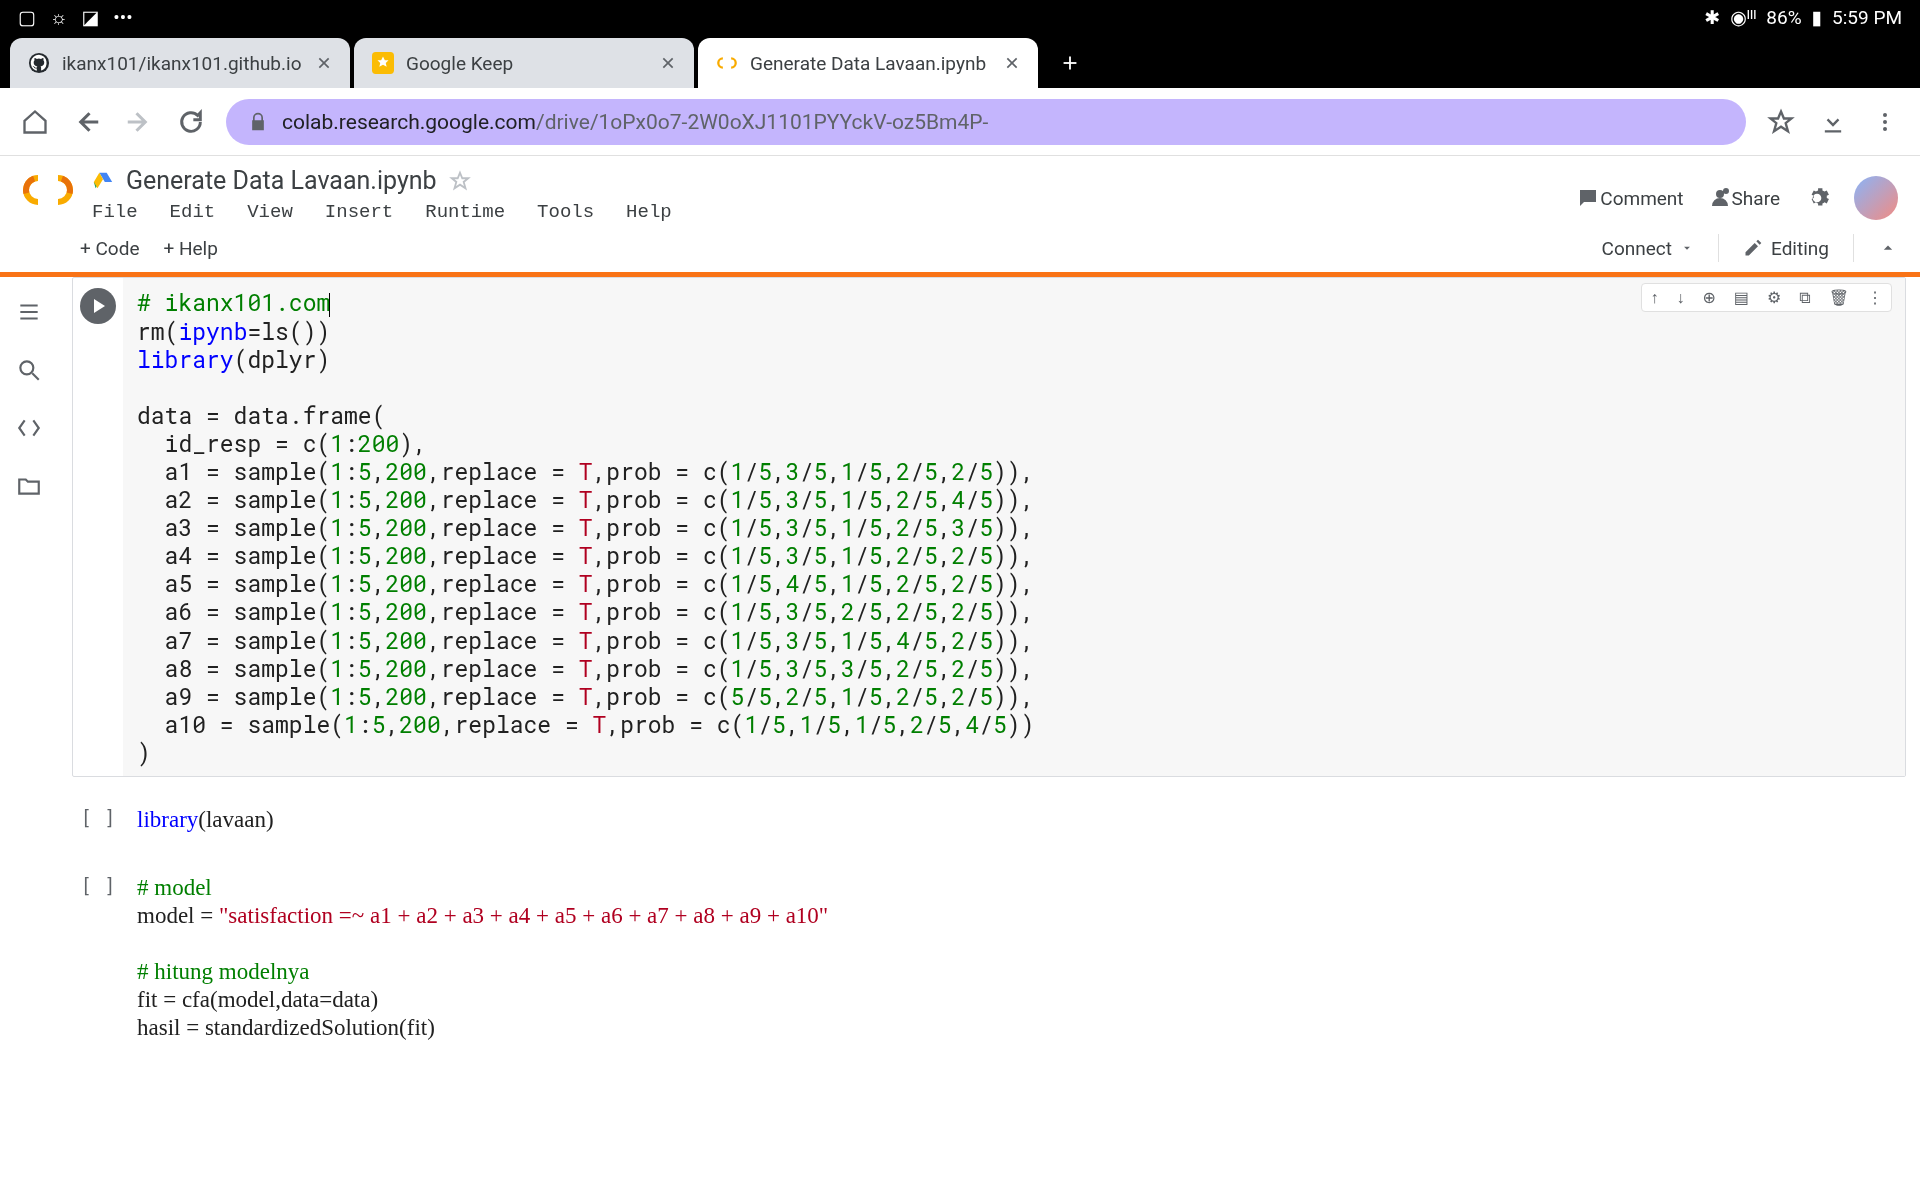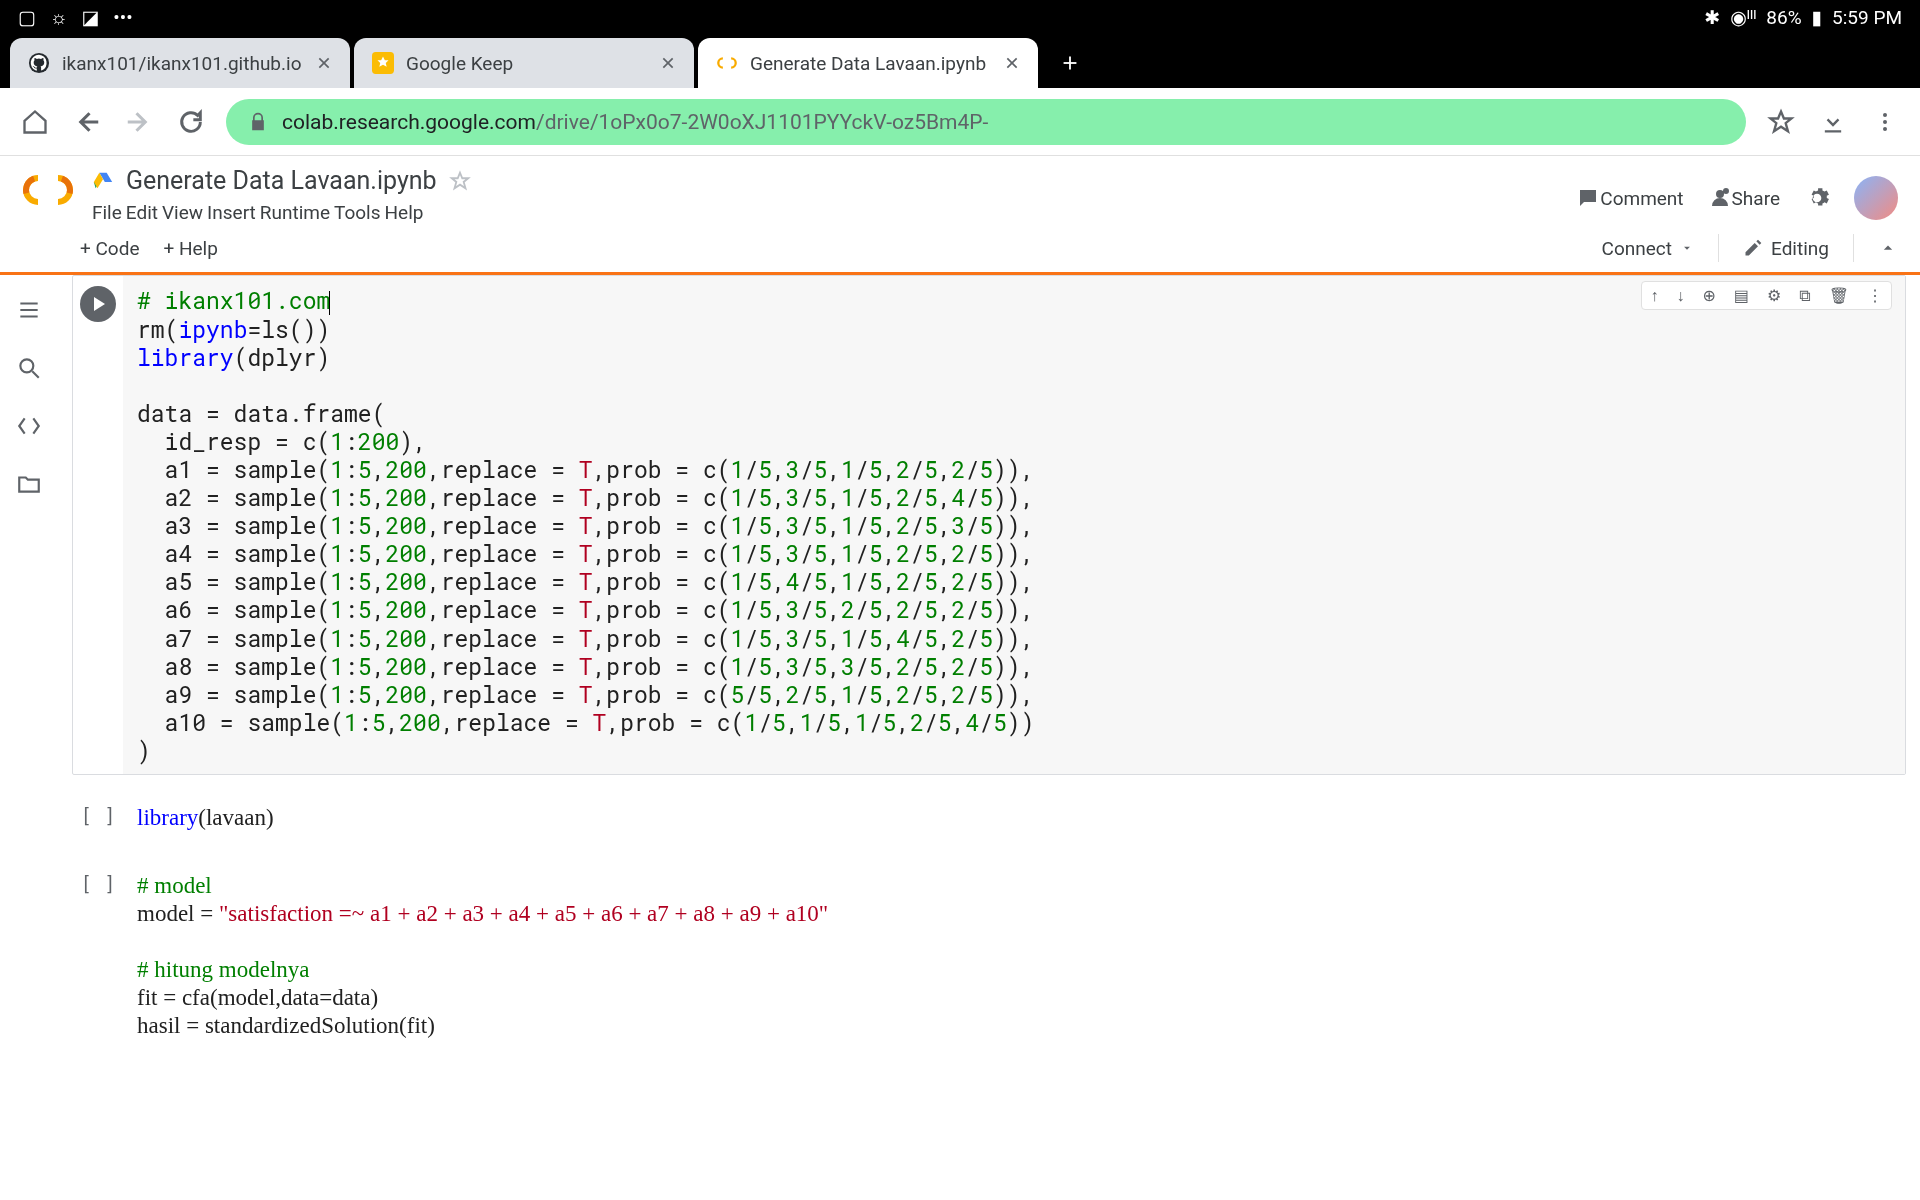--- a/index.html
+++ b/index.html
@@ -17,39 +17,39 @@
 .tab.active { background: #fff; }
 .tab .favicon { width: 22px; height: 22px; flex-shrink: 0; }
 .tab .title { flex: 1; white-space: nowrap; overflow: hidden; text-overflow: ellipsis; }
 .tab .close { flex-shrink: 0; color: #5f6368; }
 .newtab { width: 40px; height: 40px; display: flex; align-items: center; justify-content: center; color: #fff; margin-left: 12px; margin-bottom: 5px; }
 
 
 .chrome-toolbar { height: 68px; background: #fff; display: flex; align-items: center; padding: 0 18px; gap: 18px; border-bottom: 1px solid #e0e0e0; }
 .nav-btn { width: 34px; height: 34px; display: flex; align-items: center; justify-content: center; color: #5f6368; }
 .nav-btn.disabled { color: #bdc1c6; }
-.omnibox { flex: 1; height: 46px; background: #86efac; border-radius: 23px; display: flex; align-items: center; padding: 0 22px; gap: 14px; font-size: 21px; color: #202124; }
+.omnibox { flex: 1; height: 46px; background: #c4b5fd; border-radius: 23px; display: flex; align-items: center; padding: 0 22px; gap: 14px; font-size: 21px; color: #202124; }
 .omnibox .lock { color: #5f6368; }
 .omnibox .domain { color: #202124; }
 .omnibox .path { color: #5f6368; }
 
 
 .colab-app { background: #fff; height: calc(1200px - 34px - 54px - 68px); display: flex; flex-direction: column; }
 .colab-header { display: flex; align-items: flex-start; padding: 10px 22px 0 22px; gap: 18px; }
 .colab-logo { width: 52px; height: 52px; margin-top: 6px; }
 .colab-title-block { flex: 1; }
 .colab-title-row { display: flex; align-items: center; gap: 12px; }
 .colab-title { font-size: 25px; color: #3c4043; }
-.colab-menus { display: flex; gap: 4px; font-size: 19px; color: #3c4043; margin-top: 6px; }
+.colab-menus { display: flex; gap: 32px; font-size: 19px; color: #3c4043; margin-top: 6px; font-family: Liberation Mono, monospace; }
 .colab-actions { display: flex; align-items: center; gap: 24px; margin-top: 10px; }
 .colab-action { display: flex; align-items: center; gap: 0; font-size: 19px; color: #3c4043; }
 .avatar { width: 44px; height: 44px; border-radius: 50%; background: linear-gradient(135deg, #8ab4f8, #f28b82); }
 
 
-.colab-toolbar { display: flex; align-items: center; padding: 10px 22px 10px 80px; gap: 24px; border-bottom: 3px solid #f97316; font-size: 19px; color: #3c4043; justify-content: space-between; }
+.colab-toolbar { display: flex; align-items: center; padding: 10px 22px 10px 80px; gap: 24px; border-bottom: 5px solid #f97316; font-size: 19px; color: #3c4043; justify-content: space-between; }
 .colab-toolbar .spacer { flex: 1; }
 .connect { display: flex; align-items: center; gap: 8px; }
 .editing { display: flex; align-items: center; gap: 8px; }
 .vline { width: 1px; height: 28px; background: #e0e0e0; }
 
 
 .colab-body { flex: 1; display: flex; overflow: hidden; }
 .colab-sidebar { width: 58px; display: flex; flex-direction: column; align-items: center; gap: 32px; padding-top: 22px; color: #5f6368; }
 .colab-content { flex: 1; overflow-y: auto; padding: 0 14px 20px 14px; position: relative; }
 

